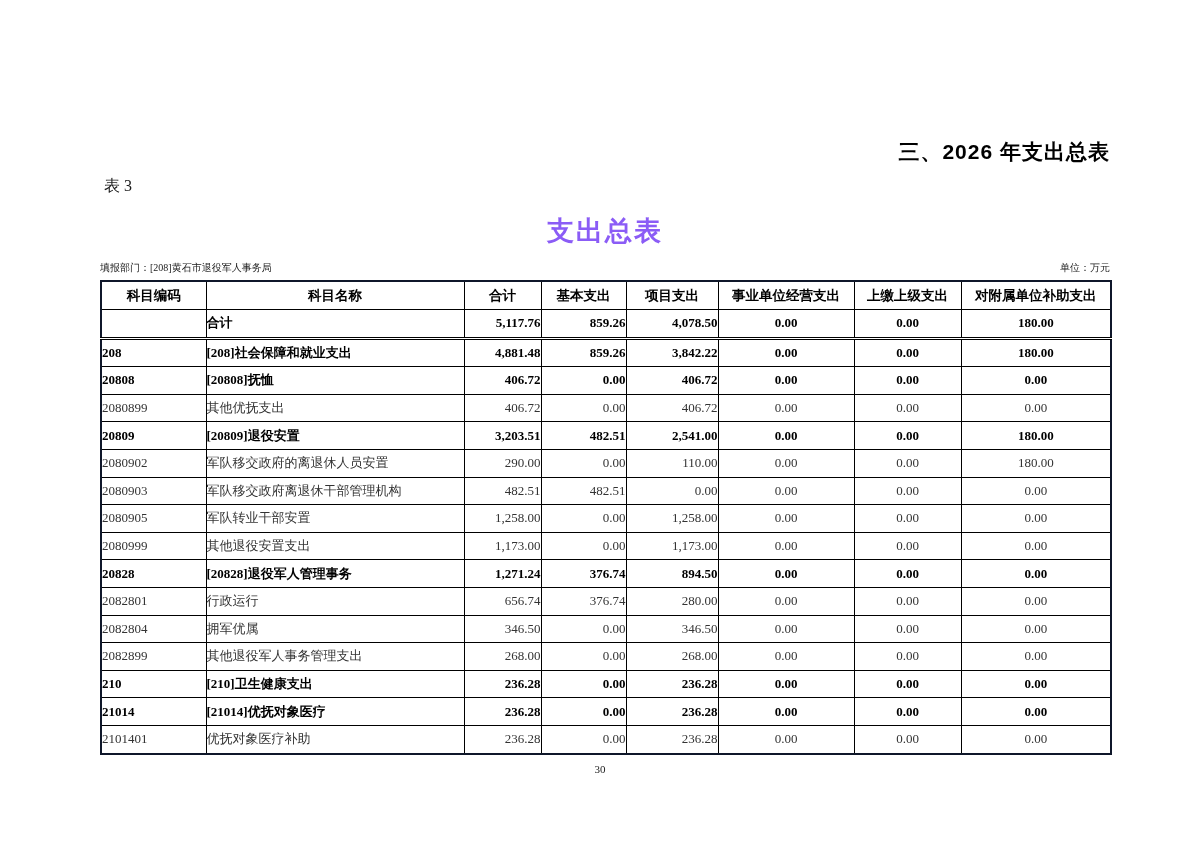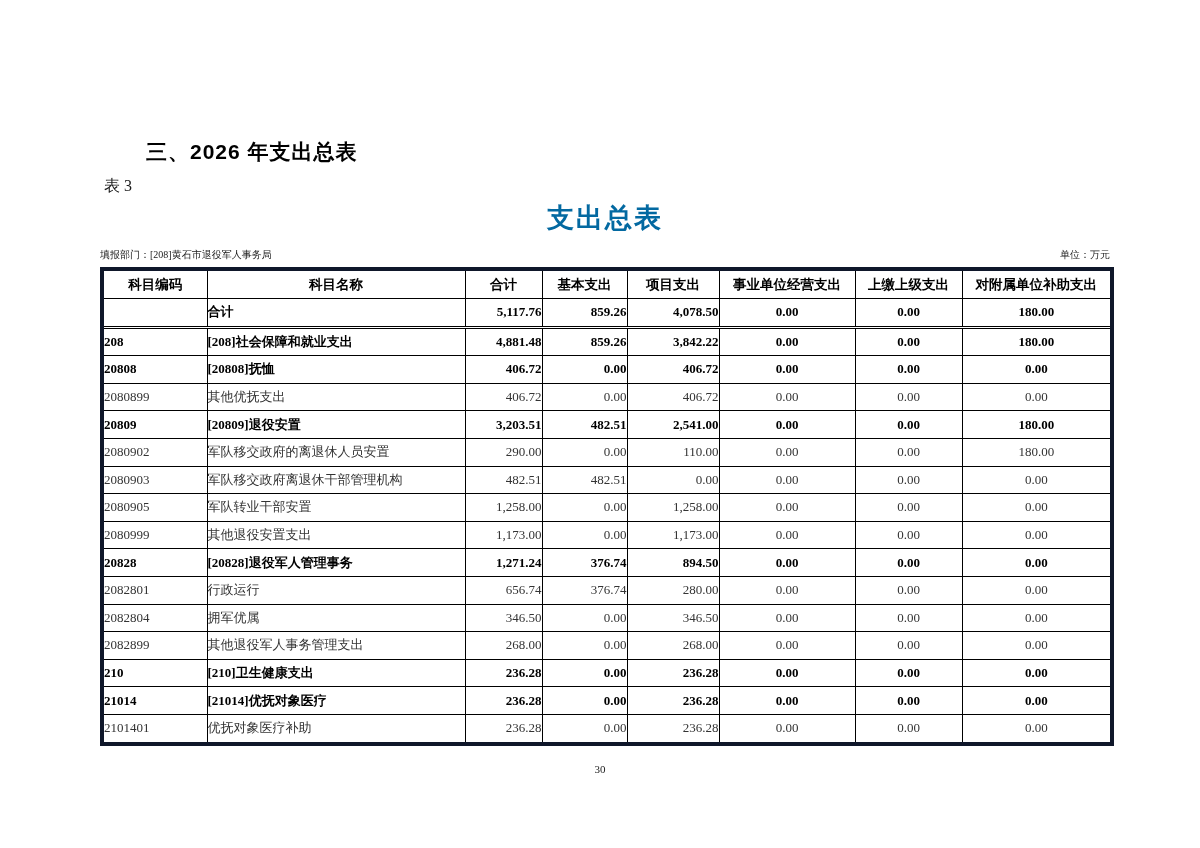--- a/index.html
+++ b/index.html
@@ -17,48 +17,49 @@
     left:100px; top:0;
     width:1010px;
   }
   .section-heading {
     margin:138px 0 0 46px;
     font-size:21px;
     font-weight:bold;
     font-family:"Liberation Sans", sans-serif;
     letter-spacing:1px;
     color:#000;
+    text-align:right;
   }
   .table-label {
     margin:10px 0 0 4px;
     font-size:16px;
     color:#1a1a1a;
   }
   .table-title {
-    margin-top:3px;
+    margin-top:16px;
     text-align:center;
     font-size:27px;
     font-weight:bold;
     letter-spacing:2px;
-    color:#0369a1;
+    color:#8b5cf6;
   }
   .meta-row {
     display:flex;
     justify-content:space-between;
     align-items:flex-end;
     margin-top:12px;
     margin-bottom:5px;
     font-size:10px;
     color:#1a1a1a;
   }
   table.budget {
     width:1010px;
     table-layout:fixed;
     border-collapse:collapse;
-    border:4px solid #0f172a;
+    border:2px solid #0f172a;
   }
   table.budget th, table.budget td {
     border:1px solid #000;
     padding:0;
     font-size:13px;
     overflow:hidden;
     white-space:nowrap;
   }
   table.budget th {
     height:27px;

